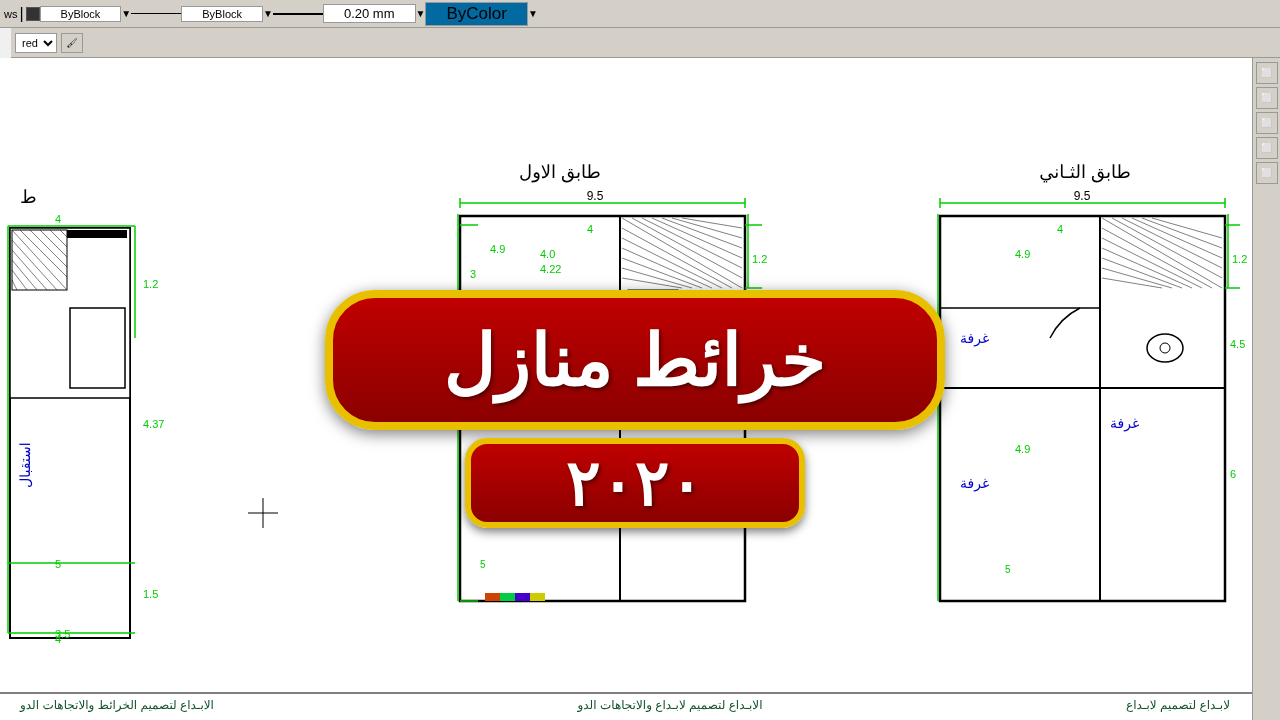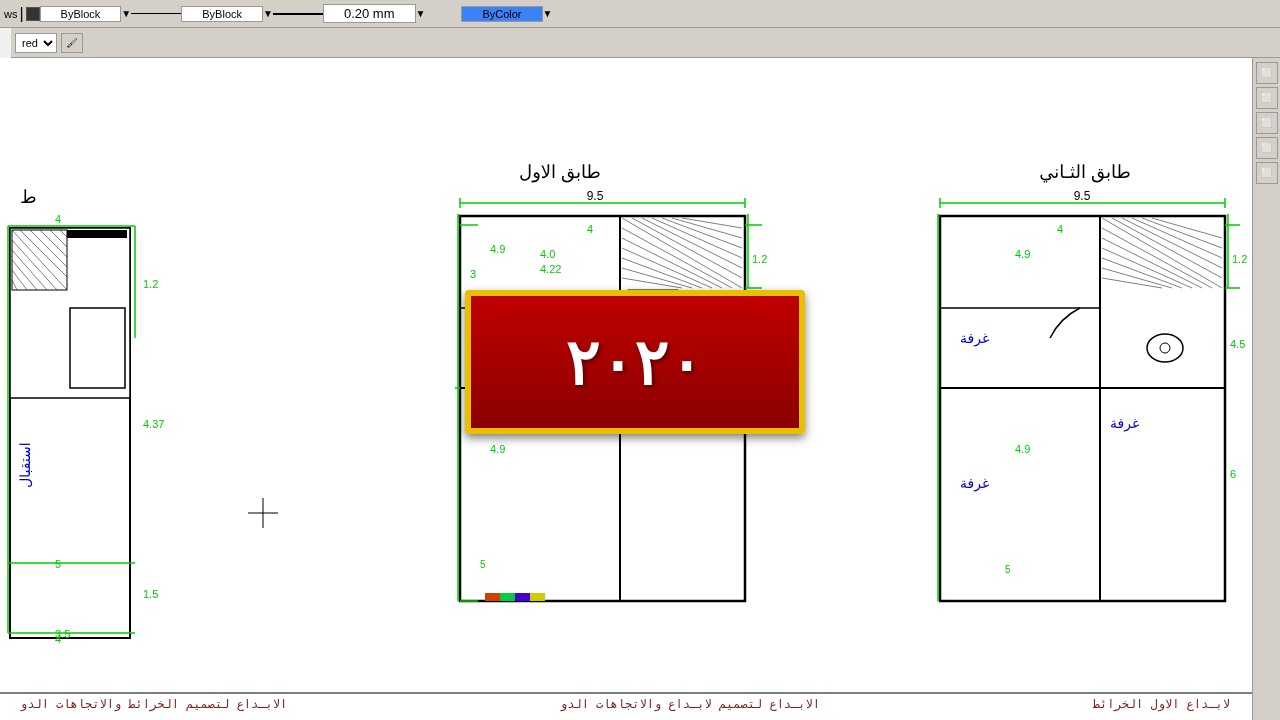--- a/index.html
+++ b/index.html
@@ -146,25 +146,25 @@
       text-align: center;
       direction: rtl;
       text-shadow: 2px 2px 4px rgba(0,0,0,0.5);
       letter-spacing: 2px;
     }
 
     .sub-banner {
       width: 340px;
       background: linear-gradient(to bottom, #c00000, #8b0000);
       border: 6px solid #e8c000;
-      border-radius: 4px;
+      border-radius: 22px;
       display: flex;
       align-items: center;
       justify-content: center;
-      padding: 29px 30px;
+      padding: 2px 30px;
       box-shadow: 0 4px 10px rgba(0,0,0,0.5);
     }
 
     .sub-banner-text {
       color: white;
       font-size: 64px;
       font-weight: bold;
       font-family: 'Arial', sans-serif;
       text-align: center;
       text-shadow: 2px 2px 4px rgba(0,0,0,0.5);
@@ -207,41 +207,41 @@
       bottom: 8px;
       left: 0;
       right: 30px;
       display: flex;
       justify-content: space-between;
       padding: 0 20px;
       z-index: 5;
     }
     .bottom-text span {
       font-size: 13px;
-      color: #7f1d1d;
-      font-family: Liberation Mono, monospace;
+      color: #14532d;
+      font-family: Liberation Sans, sans-serif;
       direction: rtl;
     }
   </style>
 </head>
 <body>
 
 <div class="toolbar-top">
   <span style="font-size:11px;">ws</span>
   <span style="margin:0 2px;">|</span>
   <div class="toolbar-color-box" style="background:#333;"></div>
   <span style="font-size:11px; background:white; border:1px solid #999; padding:1px 20px;">ByBlock</span>
   <span style="font-size:10px; cursor:pointer;">▼</span>
   <span style="display:inline-block; width:50px; border-top:1px solid black; vertical-align:middle;"></span>
   <span style="font-size:11px; background:white; border:1px solid #999; padding:1px 20px;">ByBlock</span>
   <span style="font-size:10px; cursor:pointer;">▼</span>
   <span style="display:inline-block; width:50px; border-top:2px solid black; vertical-align:middle;"></span>
   <span style="font-size:13px; background:white; border:1px solid #999; padding:1px 20px;">0.20 mm</span>
   <span style="font-size:10px; cursor:pointer;">▼</span>
-  <span style="font-size:11px; background:#3b82f6; border:1px solid #999; padding:1px 20px;margin-left:36px;">ByColor</span>
+  <span style="font-size:17px; background:#0369a1; border:1px solid #999; padding:1px 20px;">ByColor</span>
   <span style="font-size:10px; cursor:pointer;">▼</span>
 </div>
 
 <div class="toolbar-second">
   <div style="display:flex; align-items:center; gap:2px;">
     <select class="toolbar-dropdown">
       <option>red</option>
     </select>
   </div>
   <button class="toolbar-btn">🖌</button>
@@ -417,22 +417,25 @@
     <rect x="628" y="232" width="50" height="60" fill="white" stroke="black" stroke-width="1"></rect>
     <ellipse cx="653" cy="260" rx="18" ry="12" stroke="black" stroke-width="1.5" fill="white"></ellipse>
 
   </svg>
 
   <div class="crosshair"></div>
 
 </div>
 
 <div class="banner-container">
+  <div class="main-banner">
+    <span class="main-banner-text">خرائط منازل</span>
+  </div>
   <div class="sub-banner">
     <span class="sub-banner-text">٢٠٢٠</span>
   </div>
 </div>
 
 <div class="bottom-text">
   <span style="font-size:12px; direction:rtl;">الابـداع لتصميم الخرائط والاتجاهات الدو</span>
   <span style="font-size:12px; direction:rtl;">الابـداع لتصميم لابـداع والاتجاهات الدو</span>
-  <span style="font-size:12px; direction:rtl;">لابـداع الاول الخرائط</span>
+  <span style="font-size:12px; direction:rtl;">لابـداع لتصميم لابـداع</span>
 </div>
 
 </body></html>

